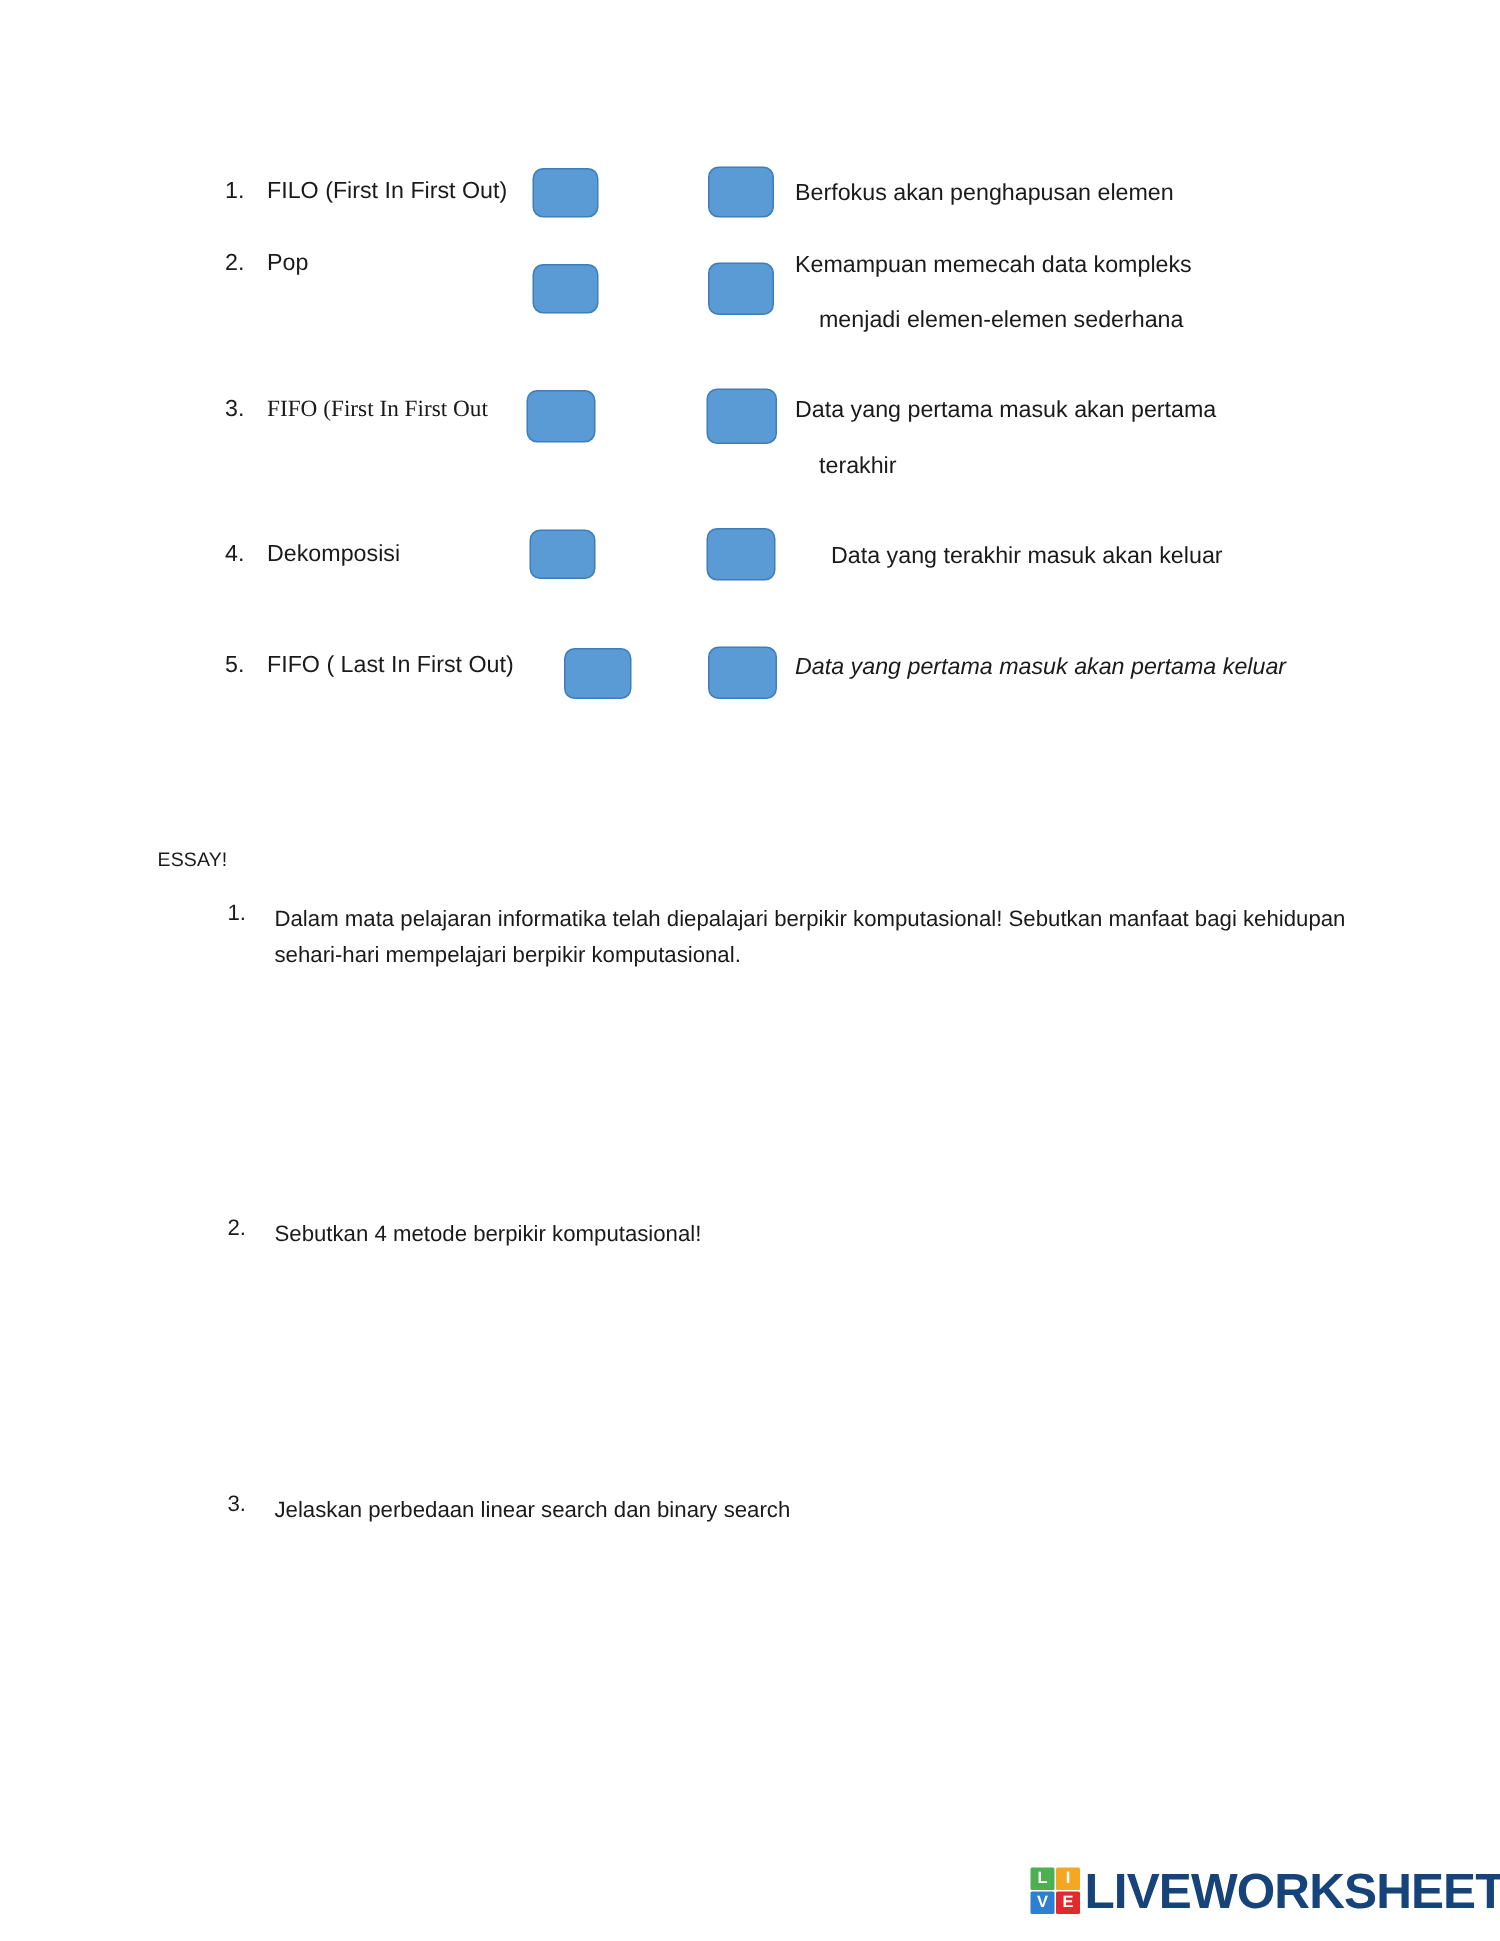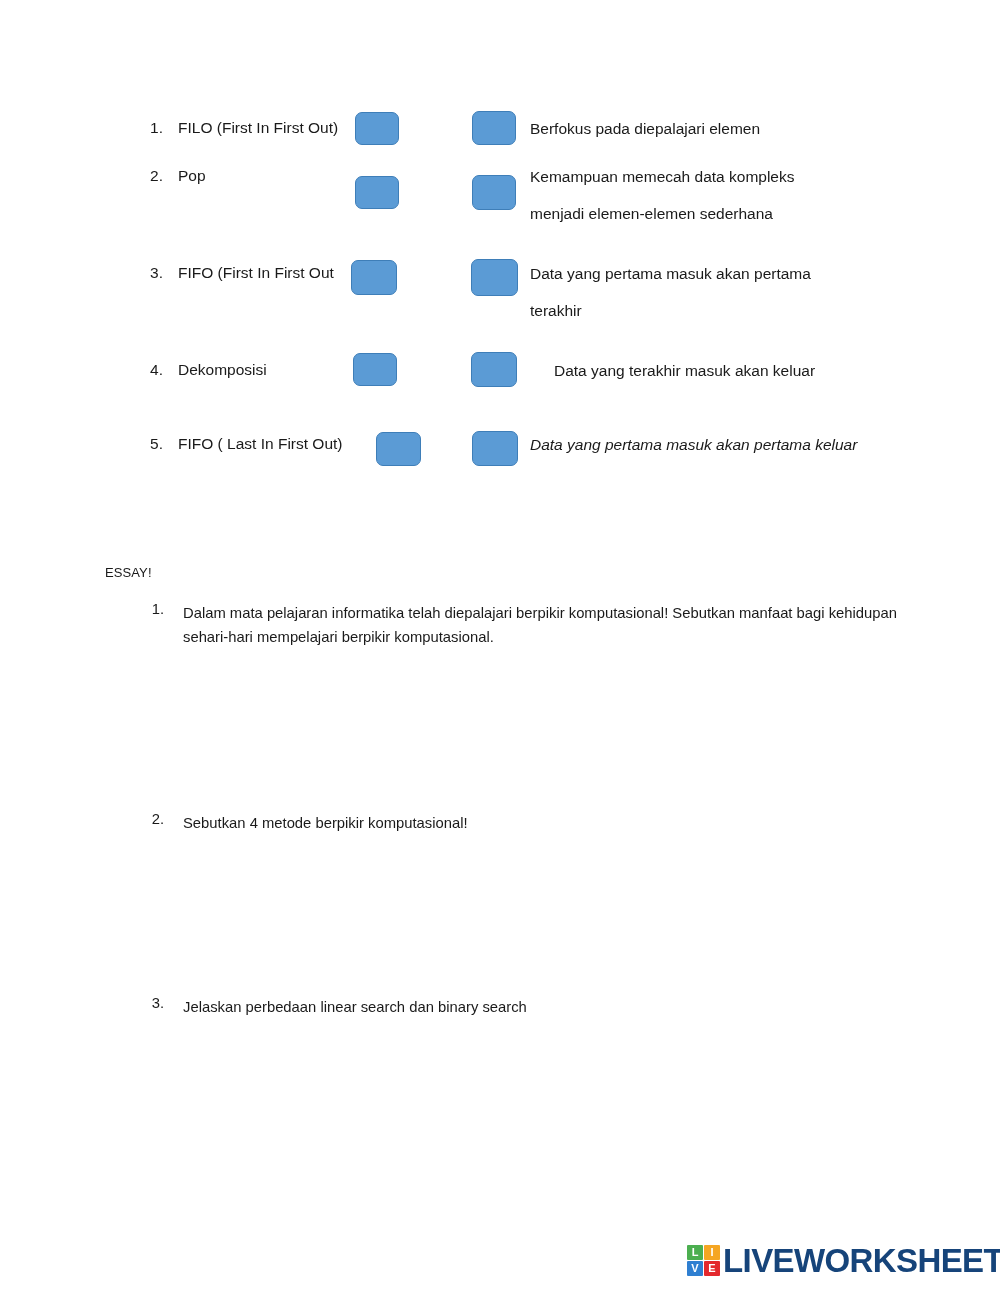--- a/index.html
+++ b/index.html
@@ -60,20 +60,21 @@
 
   .right-text {
     position: absolute;
     font-size: 15.5px;
     color: #1a1a1a;
     white-space: nowrap;
     line-height: 37px;
   }
   .right-text .l2 {
     display: block;
+    margin-left: 16px;
   }
 
   
   .essay-head {
     position: absolute;
     left: 105px;
     top: 565px;
     font-size: 13px;
     letter-spacing: 0.1px;
     color: #1a1a1a;
@@ -141,38 +142,38 @@
 <div class="page">
 
   <div class="match-section">
 
     <div class="match-row" style="top:0">
       <span class="left-num" style="left:141px; top:119px;">1.</span>
       <span class="left-label" style="left:178px; top:119px;">FILO (First In First Out)</span>
       <span class="box" style="left: 355px; top: 112px; width: 44px; height: 33px; background: rgb(91, 155, 213); border-color: rgb(62, 126, 184);"></span>
       <span class="box" style="left: 472px; top: 111px; width: 44px; height: 34px; background: rgb(91, 155, 213); border-color: rgb(62, 126, 184);"></span>
       <span class="right-text" style="left:530px; top:110px;">
-        <span class="l1">Berfokus pada diepalajari elemen</span>
+        <span class="l1">Berfokus akan penghapusan elemen</span>
       </span>
     </div>
 
     <div class="match-row" style="top:0">
       <span class="left-num" style="left:141px; top:167px;">2.</span>
       <span class="left-label" style="left:178px; top:167px;">Pop</span>
       <span class="box" style="left: 355px; top: 176px; width: 44px; height: 33px; background: rgb(91, 155, 213); border-color: rgb(62, 126, 184);"></span>
       <span class="box" style="left: 472px; top: 175px; width: 44px; height: 35px; background: rgb(91, 155, 213); border-color: rgb(62, 126, 184);"></span>
       <span class="right-text" style="left:530px; top:158px;">
         <span class="l1">Kemampuan memecah data kompleks</span>
         <span class="l2">menjadi elemen-elemen sederhana</span>
       </span>
     </div>
 
     <div class="match-row" style="top:0">
       <span class="left-num" style="left:141px; top:264px;">3.</span>
-      <span class="left-label" style="left:178px; top:264px;">FIFO (First In First Out</span>
+      <span class="left-label" style="left:178px; top:264px;font-family:Liberation Serif, serif;">FIFO (First In First Out</span>
       <span class="box" style="left: 351px; top: 260px; width: 46px; height: 35px; background: rgb(91, 155, 213); border-color: rgb(62, 126, 184);"></span>
       <span class="box" style="left: 471px; top: 259px; width: 47px; height: 37px; background: rgb(91, 155, 213); border-color: rgb(62, 126, 184);"></span>
       <span class="right-text" style="left:530px; top:255px;">
         <span class="l1">Data yang pertama masuk akan pertama</span>
         <span class="l2">terakhir</span>
       </span>
     </div>
 
     <div class="match-row" style="top:0">
       <span class="left-num" style="left:141px; top:361px;">4.</span>

